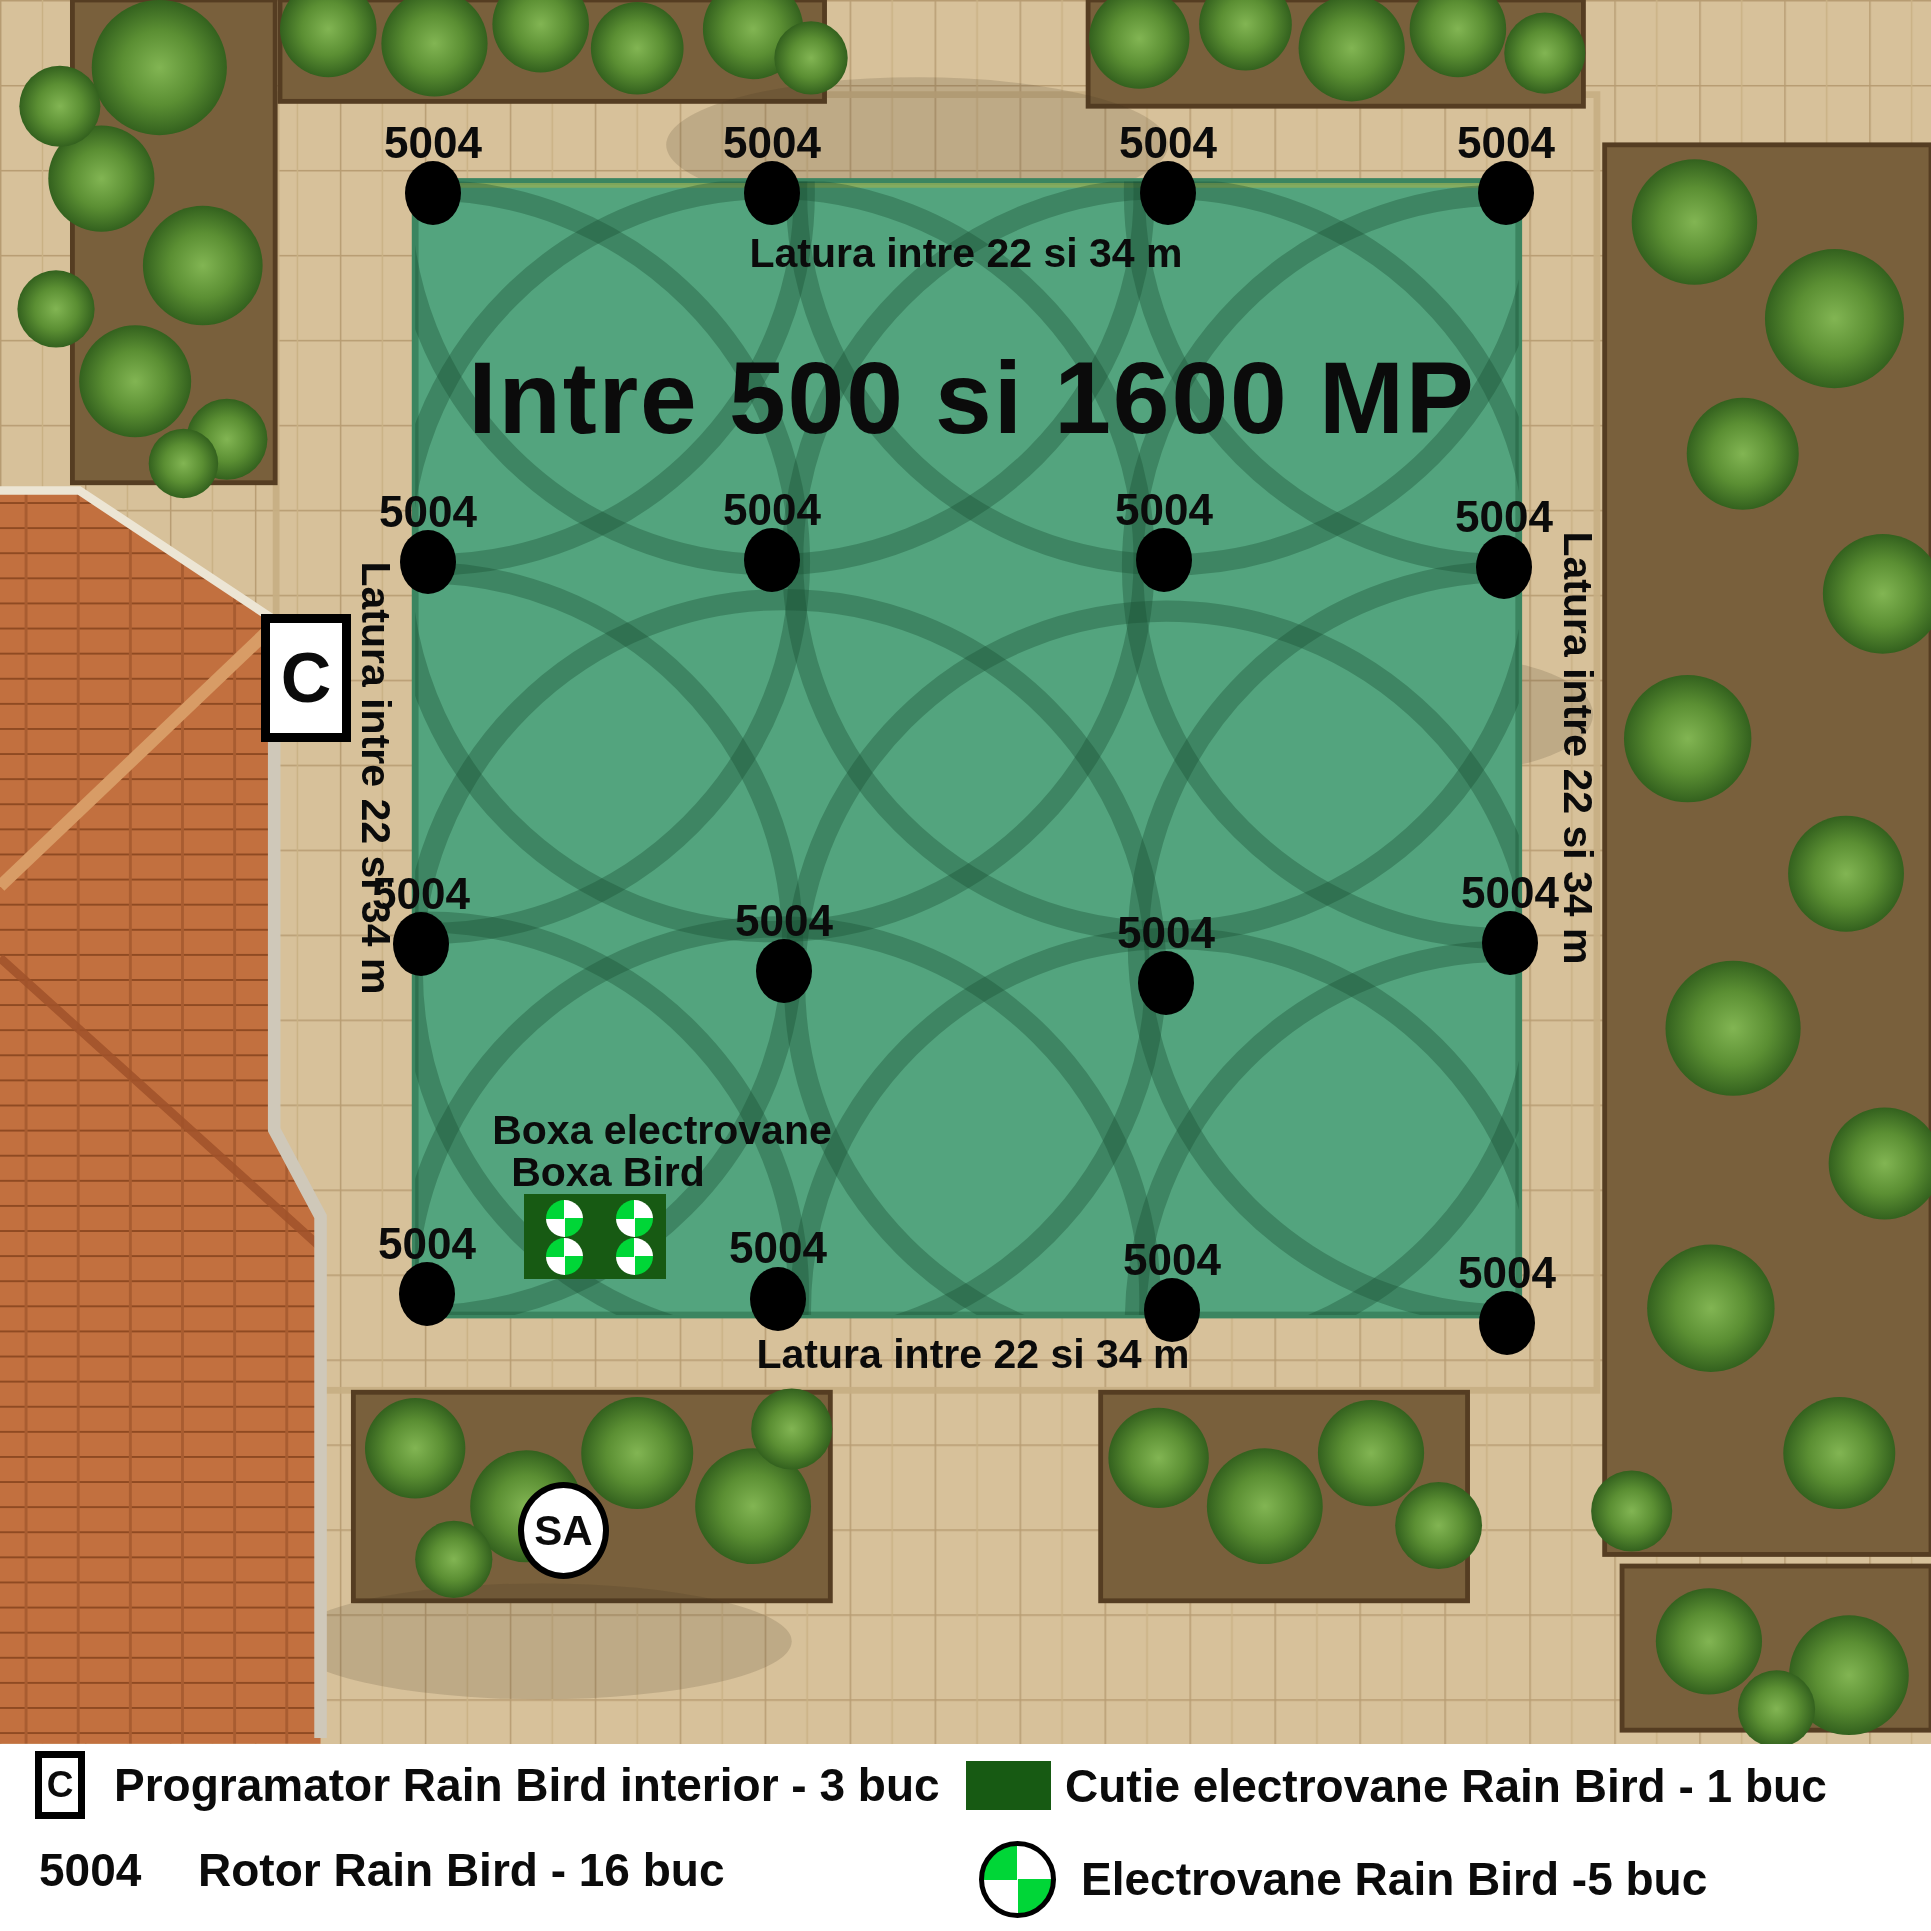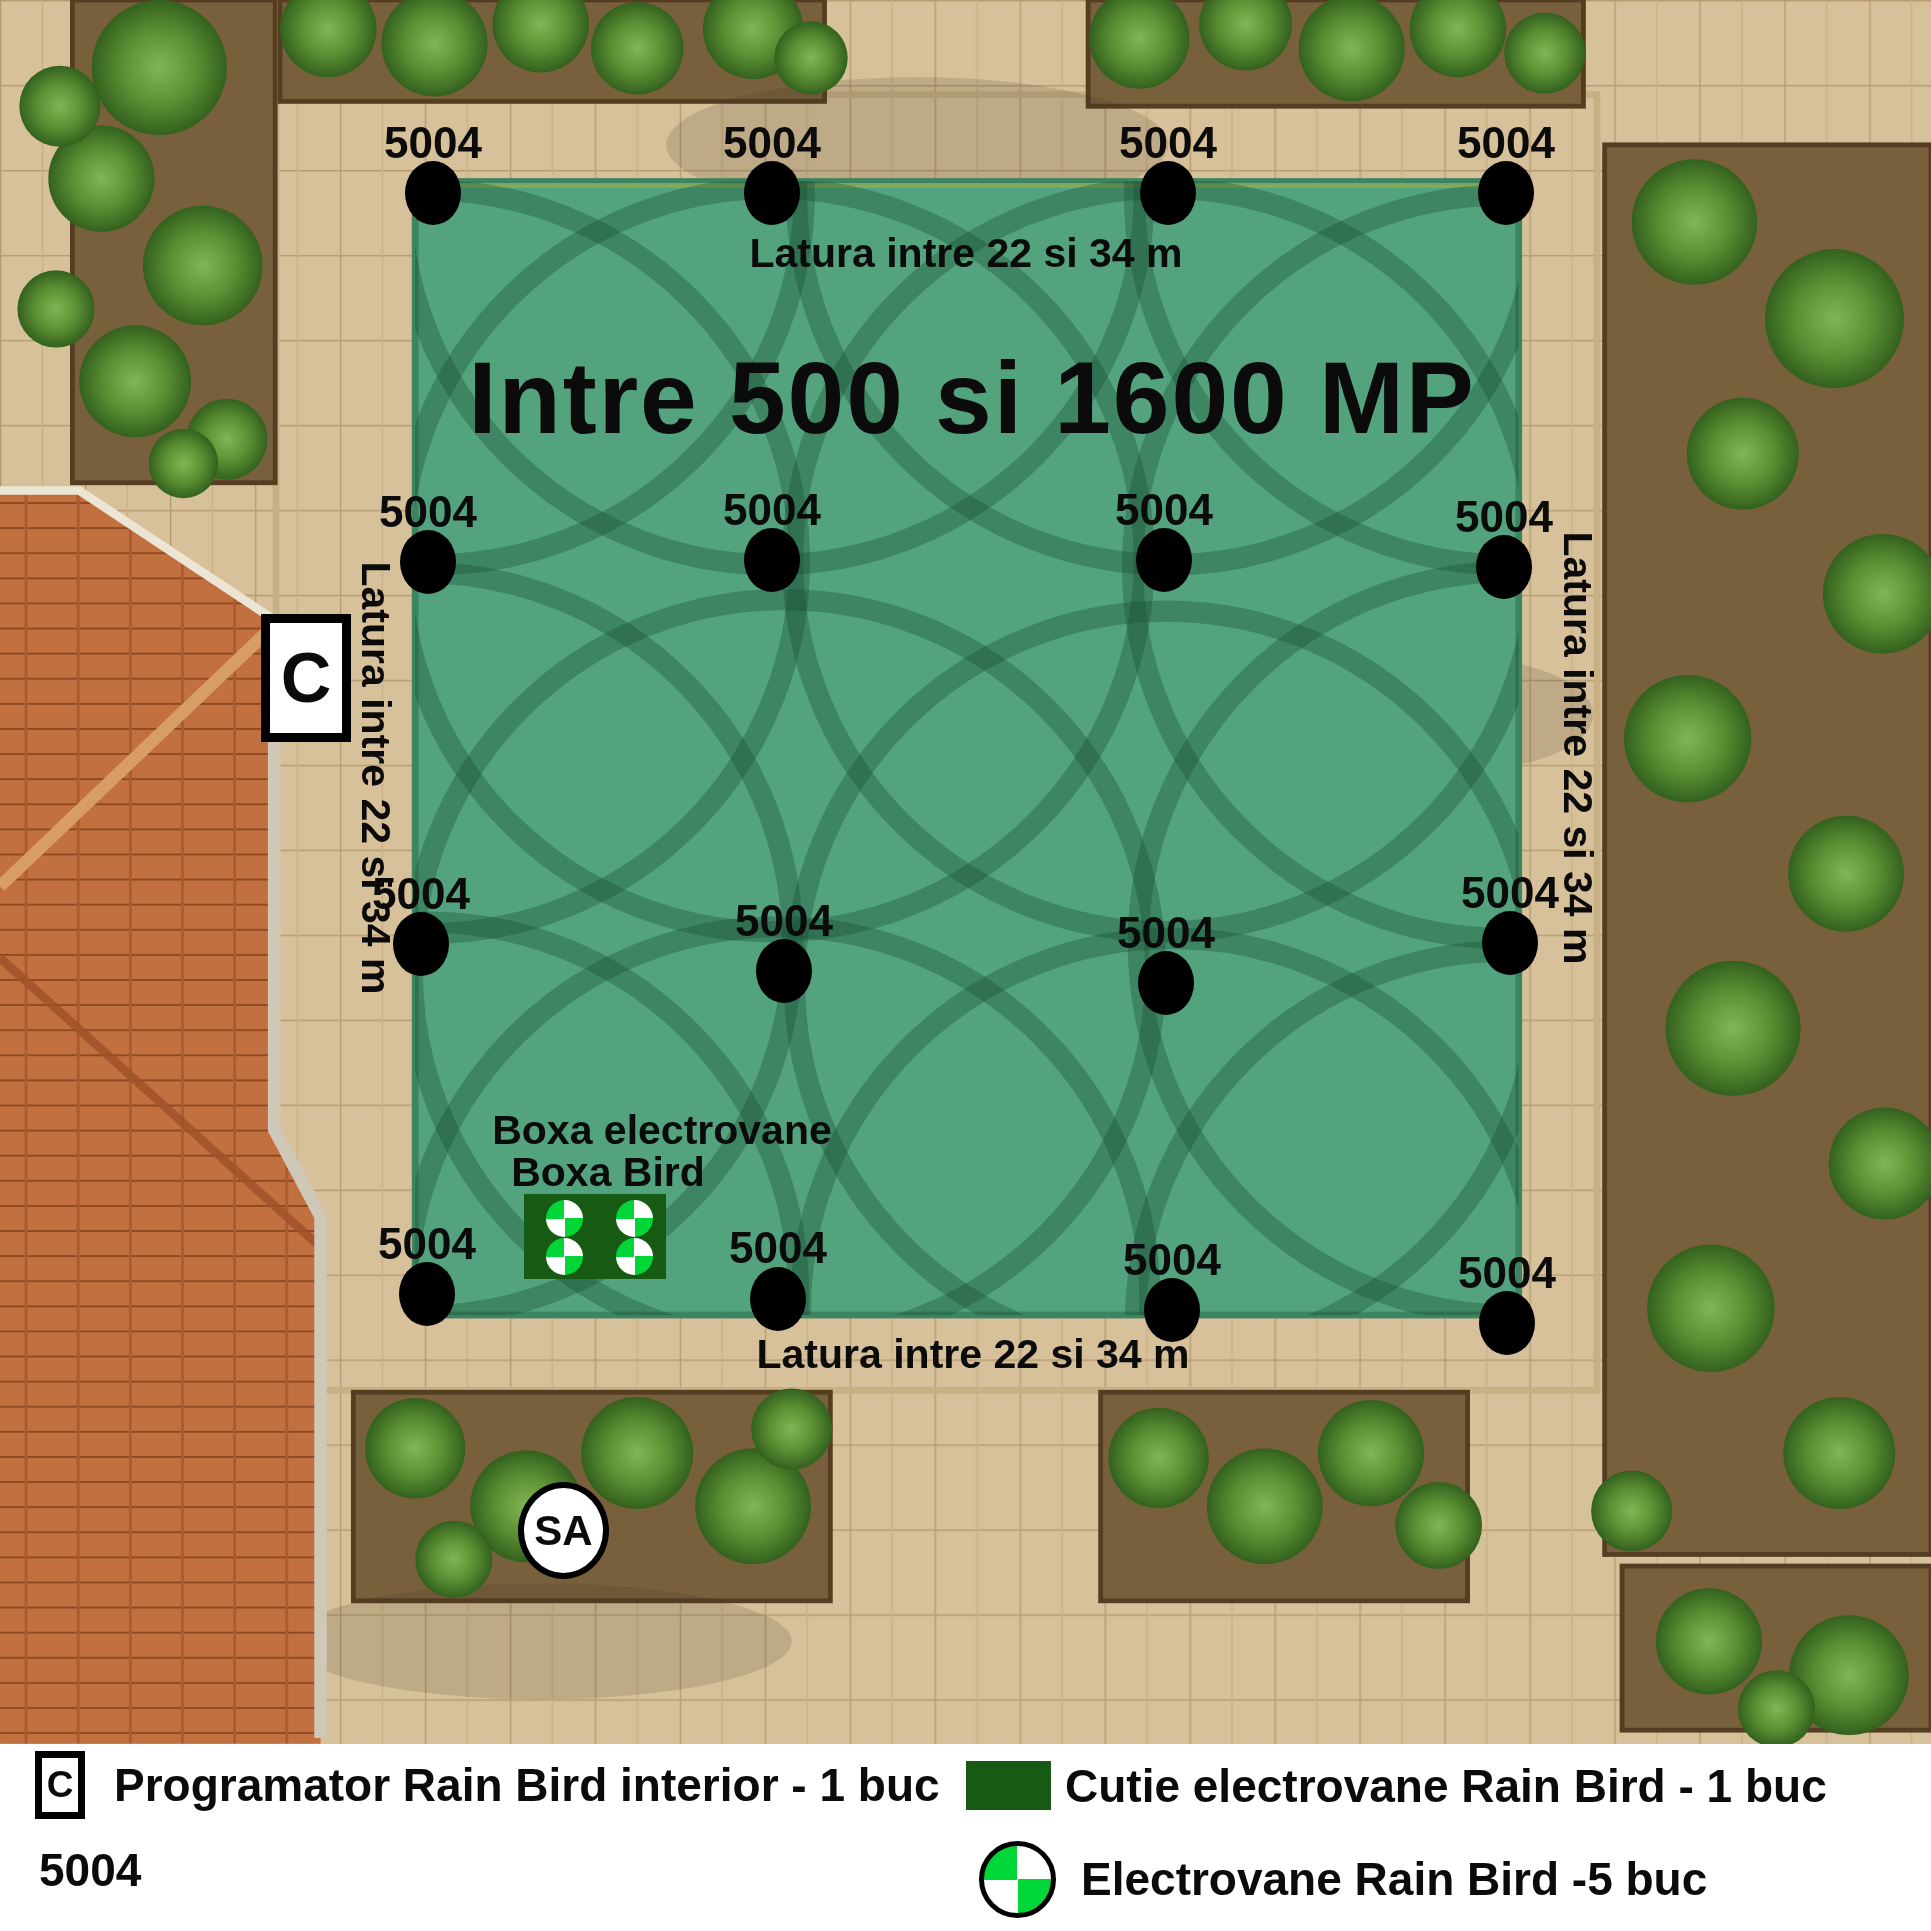--- a/index.html
+++ b/index.html
@@ -218,23 +218,24 @@
       <div class="dot" style="left: 1172px; top: 1310px;"></div>
       <div class="dot-label" style="left: 1172px; top: 1260px;">5004</div>
       <div class="dot" style="left: 1507px; top: 1323px;"></div>
       <div class="dot-label" style="left: 1507px; top: 1273px;">5004</div>
     </div>
 
   <div id="legend">
     <div class="lg lg-cbox">
       <span>C</span>
     </div>
-    <div class="lg lg-text" style="left:114px;top:41px;">Programator Rain Bird interior - 1 buc</div>
+    <div class="lg lg-text" style="left:114px;top:41px;">Programator Rain Bird interior - 3 buc</div>
 
     <div class="lg lg-sym" style="left:39px;top:126px;">5004</div>
+    <div class="lg lg-text" style="left:198px;top:126px;">Rotor Rain Bird - 16 buc</div>
 
     <div class="lg lg-square"></div>
     <div class="lg lg-text" style="left:1065px;top:42px;text-align:right;">Cutie electrovane Rain Bird - 1 buc</div>
 
     <span class="ev-icon ev-legend" style="position:absolute;left:979px;top:97px;"></span>
     <div class="lg lg-text" style="left:1081px;top:135px;">Electrovane Rain Bird -5 buc</div>
   </div>
 
 </div>
 

